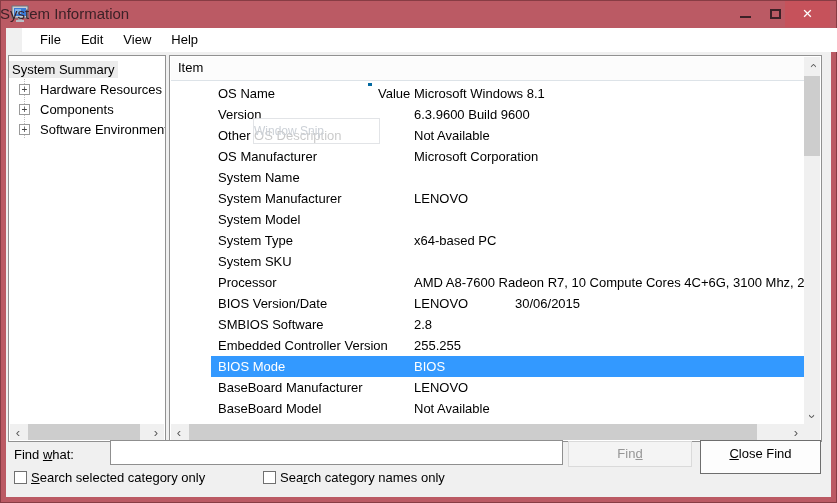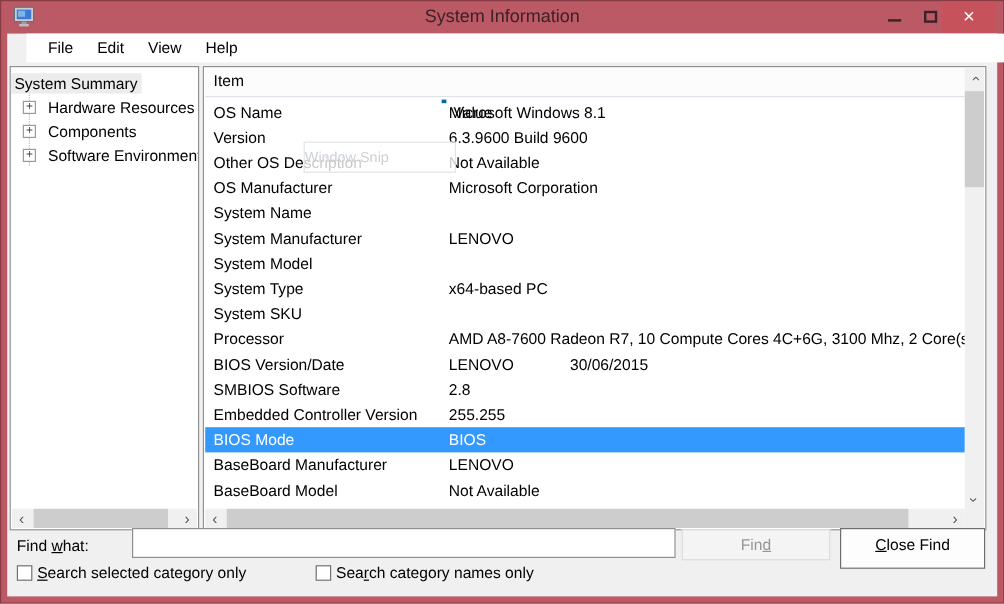--- a/index.html
+++ b/index.html
@@ -6,21 +6,21 @@
   html,body { font-family:"Liberation Sans", sans-serif; }
   .window {
     position:relative; width:837px; height:503px;
     background:#bb5a64; overflow:hidden;
     box-shadow: inset 0 0 0 1px #873c44;
   }
   
   .titlebar { position:absolute; left:0; top:0; width:837px; height:28px; }
   .app-icon { position:absolute; left:11px; top:5px; width:18px; height:18px; }
   .title { position:absolute; left:0; top:0; width:100%; height:28px;
-    text-align:center; line-height:28px; font-size:15px; color:#3c2127; }
+    text-align:left; line-height:28px; font-size:15px; color:#3c2127; }
   .cap-btn { position:absolute; top:0; height:27px; display:flex; align-items:center; justify-content:center; cursor:default; }
   .btn-min { left:732px; width:26px; }
   .btn-max { left:762px; width:26px; }
   .btn-close { left:785px; top:1px; width:45px; height:26px; background:#c6525b; color:#fff; font-size:17px; }
   .glyph-min { width:11px; height:2px; background:#3c2127; margin-top:6px; }
   .glyph-max { width:11px; height:10px; border:2px solid #3c2127; }
   
   .client { position:absolute; left:6px; top:28px; width:825px; height:469px; background:#f0f0f0; }
   .menubar { position:absolute; left:16px; top:0; width:825px; height:24px; background:#ffffff;
     display:flex; align-items:center; padding-left:8px; font-size:13px; color:#000; }
@@ -38,21 +38,21 @@
   .expander { position:absolute; left:10px; top:4px; width:11px; height:11px; background:#fff;
     border:1px solid #9a9a9a; font-size:10px; line-height:9px; text-align:center; color:#444; }
   .tree-dots { position:absolute; left:15px; top:20px; height:62px; border-left:1px dotted #bdbdbd; }
   
   .list-header { position:absolute; left:1px; top:1px; right:17px; height:24px; background:#fcfcfc;
     border-bottom:1px solid #dde3e8; display:flex; font-size:13px; color:#000000; }
   .hdr-item  { width:197px; padding:3px 0 0 7px; }
   .hdr-value { flex:1; padding:3px 0 0 6px; border-left:4px solid #0369a1;margin-top:26px; }
   
   .rows { position:absolute; left:1px; top:27px; right:17px; font-size:13px; }
-  .row { display:flex; height:21px; line-height:21px; color:#000; white-space:nowrap; }
+  .row { display:flex; height:21px; line-height:21px; color:#000; white-space:nowrap;margin-left:40px; }
   .cell-item  { width:197px; padding-left:7px; overflow:hidden; flex:none; }
   .cell-value { flex:1; padding-left:6px; overflow:hidden; }
   .val2-first { display:inline-block; width:101px; }
   .row.sel { background:#3399ff; color:#fff; }
   
   .vscroll { position:absolute; top:1px; right:1px; bottom:17px; width:16px; background:#f0f0f0;
     display:flex; flex-direction:column; align-items:center; }
   .hscroll { position:absolute; left:1px; bottom:1px; height:16px; background:#f0f0f0;
     display:flex; flex-direction:row; align-items:center; }
   .hscroll.in-list { right:17px; }

